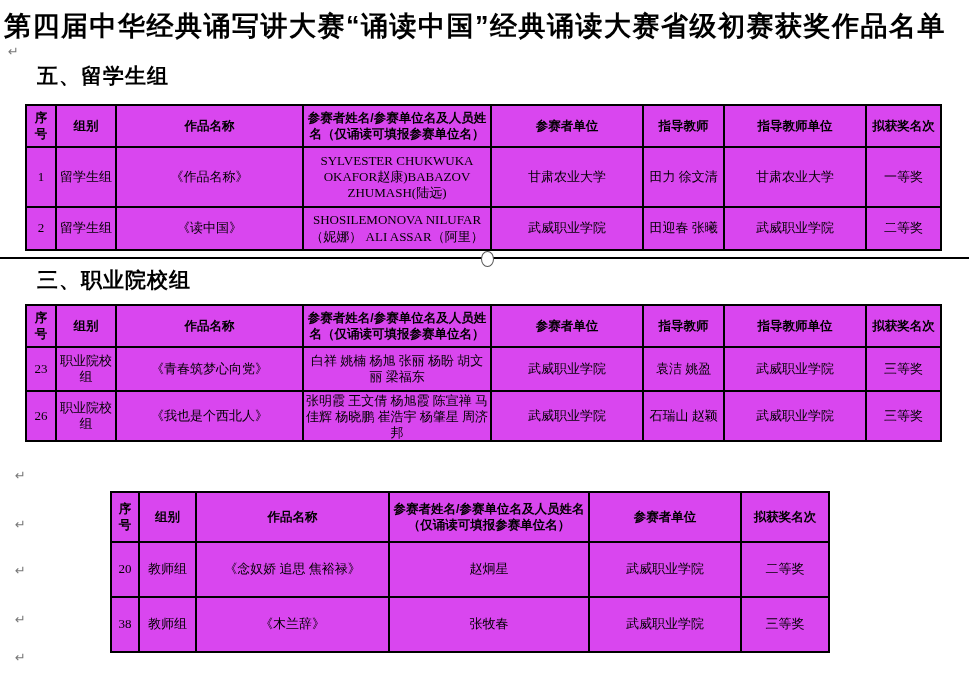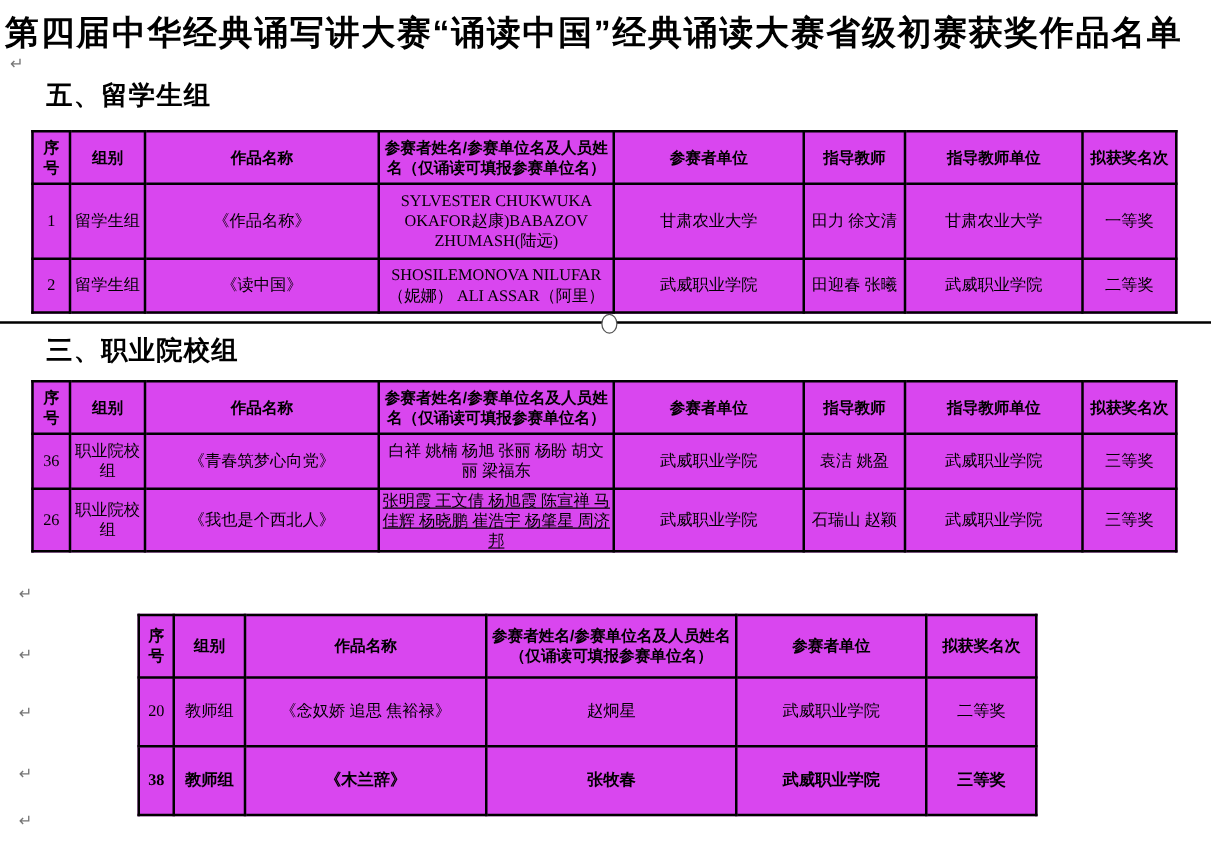--- a/index.html
+++ b/index.html
@@ -17,22 +17,22 @@
   .t1{position:absolute;left:25px;top:104px;width:915px;}
   .t2{position:absolute;left:25px;top:304px;width:915px;}
   .t3{position:absolute;left:110px;top:491px;width:718px;}
   td,th{border:2px solid #000;text-align:center;vertical-align:middle;
         padding:1px 2px;overflow:hidden;}
   th{font-size:12.5px;font-weight:bold;line-height:1.3;
      font-family:"Liberation Sans",sans-serif;}
   td{font-size:13px;line-height:1.25;font-family:"Liberation Serif",serif;}
   .t1 .hrow{height:42px;} .t1 .r0{height:60px;} .t1 .r1{height:43px;}
   .t2 .hrow{height:42px;} .t2 .r0{height:44px;} .t2 .r1{height:47px;}
-  .t3 .hrow{height:50px;} .t3 .r0{height:55px;} .t3 .r1{height:55px;font-weight:bold;}
-  .clip3{height:46px;overflow:hidden;line-height:16px;text-decoration:underline;}
+  .t3 .hrow{height:50px;} .t3 .r0{height:55px;} .t3 .r1{height:55px;}
+  .clip3{height:46px;overflow:hidden;line-height:16px;}
   .divider-line{position:absolute;left:0;top:257px;width:969px;height:2px;background:#000;}
   .handle{position:absolute;left:481px;top:251px;width:11px;height:14px;
      background:#fff;border:1.5px solid #555;border-radius:50%;z-index:2;}
   .pmark{position:absolute;color:#777;font-size:13px;font-family:"DejaVu Sans",sans-serif;}
   .pm0{left:8px;top:44px;} .pm1{left:15px;top:468px;} .pm2{left:15px;top:517px;}
   .pm3{left:15px;top:563px;} .pm4{left:15px;top:612px;} .pm5{left:15px;top:650px;}
 </style>
 </head>
 <body>
 
@@ -110,21 +110,21 @@
       <th>序号</th>
       <th>组别</th>
       <th>作品名称</th>
       <th>参赛者姓名/参赛单位名及人员姓名（仅诵读可填报参赛单位名）</th>
       <th>参赛者单位</th>
       <th>指导教师</th>
       <th>指导教师单位</th>
       <th>拟获奖名次</th>
     </tr>
     <tr class="r0">
-      <td>36</td>
+      <td>23</td>
       <td>职业院校组</td>
       <td>《青春筑梦心向党》</td>
       <td>白祥 姚楠 杨旭 张丽 杨盼 胡文丽  梁福东</td>
       <td>武威职业学院</td>
       <td>袁洁 姚盈</td>
       <td>武威职业学院</td>
       <td>三等奖</td>
     </tr>
     <tr class="r1">
       <td>26</td>

